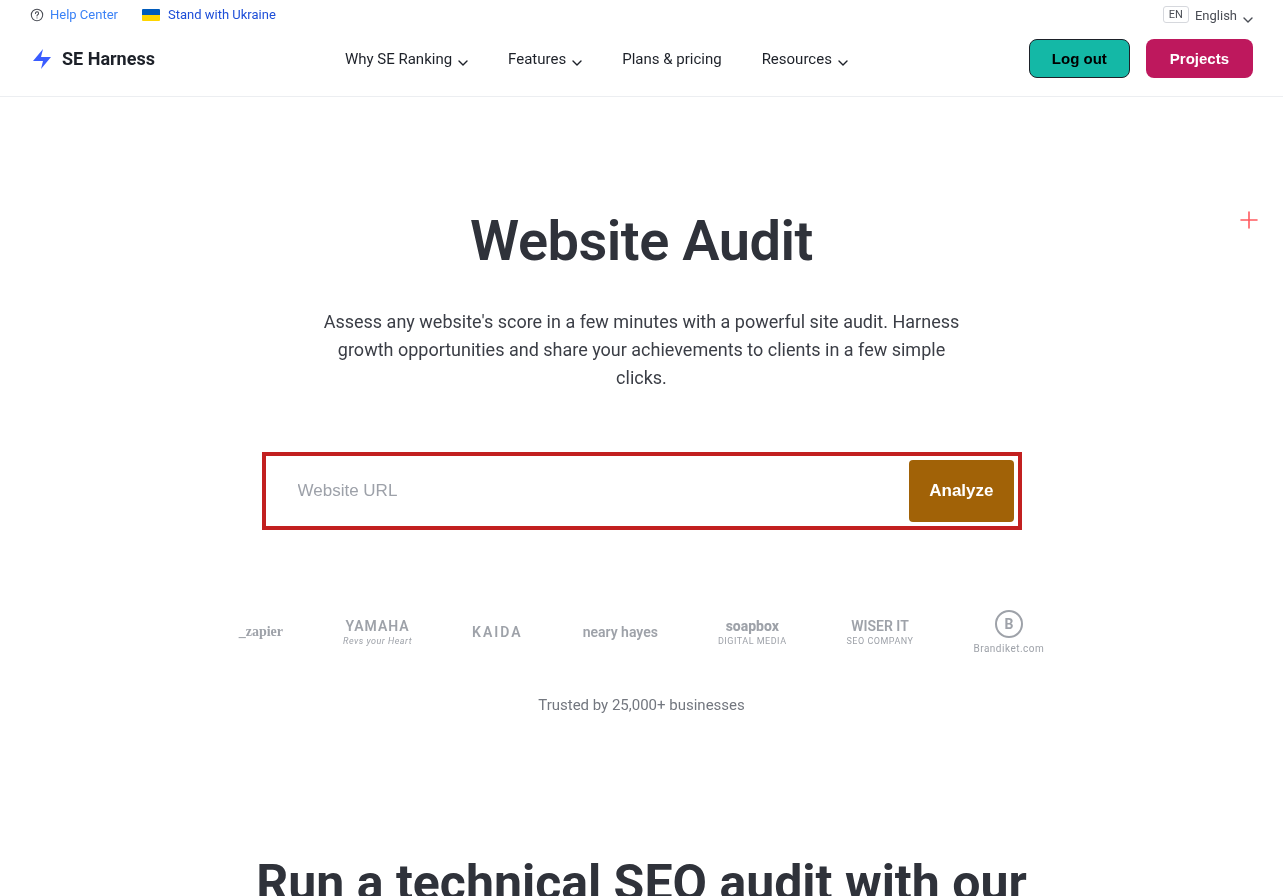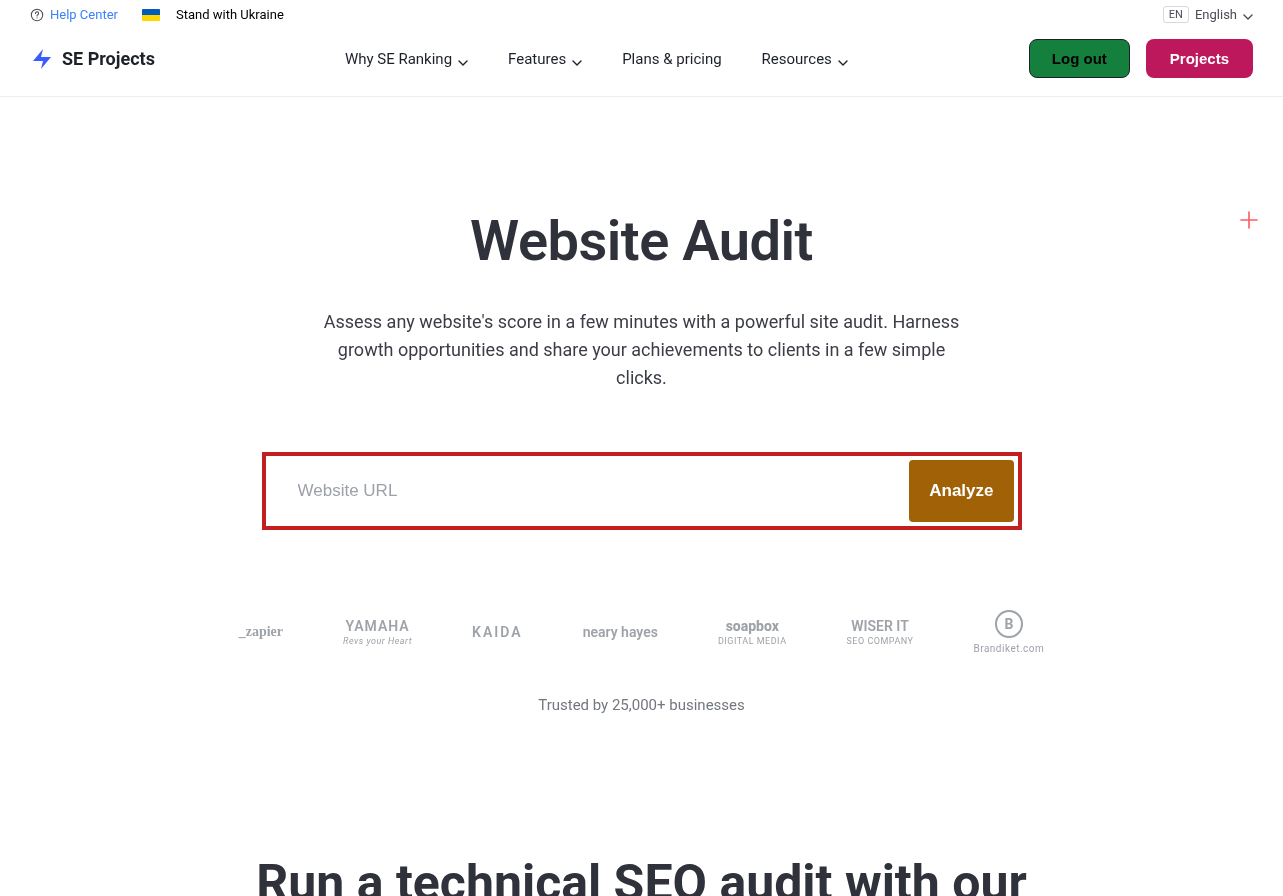--- a/index.html
+++ b/index.html
@@ -2,33 +2,33 @@
 <html><head>
 <meta charset="utf-8">
 <style>
   * { margin: 0; padding: 0; box-sizing: border-box; }
   body { font-family: -apple-system, BlinkMacSystemFont, "Segoe UI", Roboto, Helvetica, Arial, sans-serif; color: #2c2e33; background: #fff; }
 
   
   .topbar { display: flex; align-items: center; justify-content: space-between; padding: 6px 30px 6px 30px; font-size: 13px; color: #4a4d55; }
   .topbar-left { display: flex; align-items: center; gap: 24px; }
   .help-link { display: flex; align-items: center; gap: 6px; color: #3b82f6; text-decoration: none; }
-  .ukraine-link { display: flex; align-items: center; gap: 16px; color: #000000; text-decoration: none; }
+  .ukraine-link { display: flex; align-items: center; gap: 8px; color: #1d4ed8; text-decoration: none; }
   .ua-flag { width: 18px; height: 12px; display: inline-block; background: linear-gradient(to bottom, #005bbb 0 50%, #ffd500 50% 100%); border-radius: 1px; }
-  .lang-switch { display: flex; align-items: center; gap: 6px; font-size: 13px; color: #4a4d55; cursor: pointer; }
+  .lang-switch { display: flex; align-items: flex-end; gap: 6px; font-size: 13px; color: #4a4d55; cursor: pointer; }
   .lang-code { border: 1px solid #d6d8dd; border-radius: 3px; padding: 1px 5px; font-size: 11px; color: #4a4d55; }
 
   
   .mainbar { display: flex; align-items: center; padding: 10px 30px 18px 30px; border-bottom: 1px solid #eceef1; }
   .logo { display: flex; align-items: center; gap: 8px; font-weight: 700; font-size: 18px; color: #1d2129; }
   .logo-mark { width: 24px; height: 24px; }
   .nav { display: flex; align-items: center; gap: 40px; margin-left: 190px; }
   .nav-item { display: flex; align-items: center; gap: 6px; font-size: 15px; color: #1d2129; cursor: pointer; }
   .actions { margin-left: auto; display: flex; align-items: center; gap: 16px; }
-  .btn-outline { border: 1.5px solid #1d2129; background: #15803d; padding: 10px 22px; border-radius: 8px; font-weight: 700; font-size: 15px; cursor: pointer; }
+  .btn-outline { border: 1.5px solid #1d2129; background: #14b8a6; padding: 10px 22px; border-radius: 8px; font-weight: 700; font-size: 15px; cursor: pointer; }
   .btn-primary { border: none; background: #be185d; color: #fff; padding: 11px 24px; border-radius: 8px; font-weight: 700; font-size: 15px; cursor: pointer; }
 
   
   .hero { max-width: 980px; margin: 1px auto; text-align: center; padding-top: 110px; position: relative; }
   .hero h1 { font-size: 56px; font-weight: 600; color: #2f323a; letter-spacing: -0.5px; }
   .hero-sub { margin-top: 34px; font-size: 18px; line-height: 1.55; color: #3b3e46; max-width: 640px; margin-left: auto; margin-right: auto; }
 
   
   .url-box-wrap { margin: 60px auto 0; max-width: 760px; border: 4px solid #c22020; padding: 4px; }
   .url-box { display: flex; align-items: stretch; height: 62px; }
@@ -83,21 +83,21 @@
   </div>
 </div>
 
 <div class="mainbar">
   <a class="logo">
     <span class="logo-mark">
       <svg viewBox="0 0 24 24" width="24" height="24">
         <path d="M3 14 L13 2 L11 10 L21 10 L11 22 L13 14 Z" fill="#3a5cff"></path>
       </svg>
     </span>
-    <span>SE Projects</span>
+    <span>SE Harness</span>
   </a>
 
   <nav class="nav">
     <div class="nav-item">
       <span>Why SE Ranking</span>
       <span class="chev"><svg viewBox="0 0 10 10" width="10" height="10">
             <path d="M1 3l4 4 4-4" fill="none" stroke="#1d2129" stroke-width="1.4" stroke-linecap="round" stroke-linejoin="round"></path>
           </svg></span>
     </div>
     <div class="nav-item">

